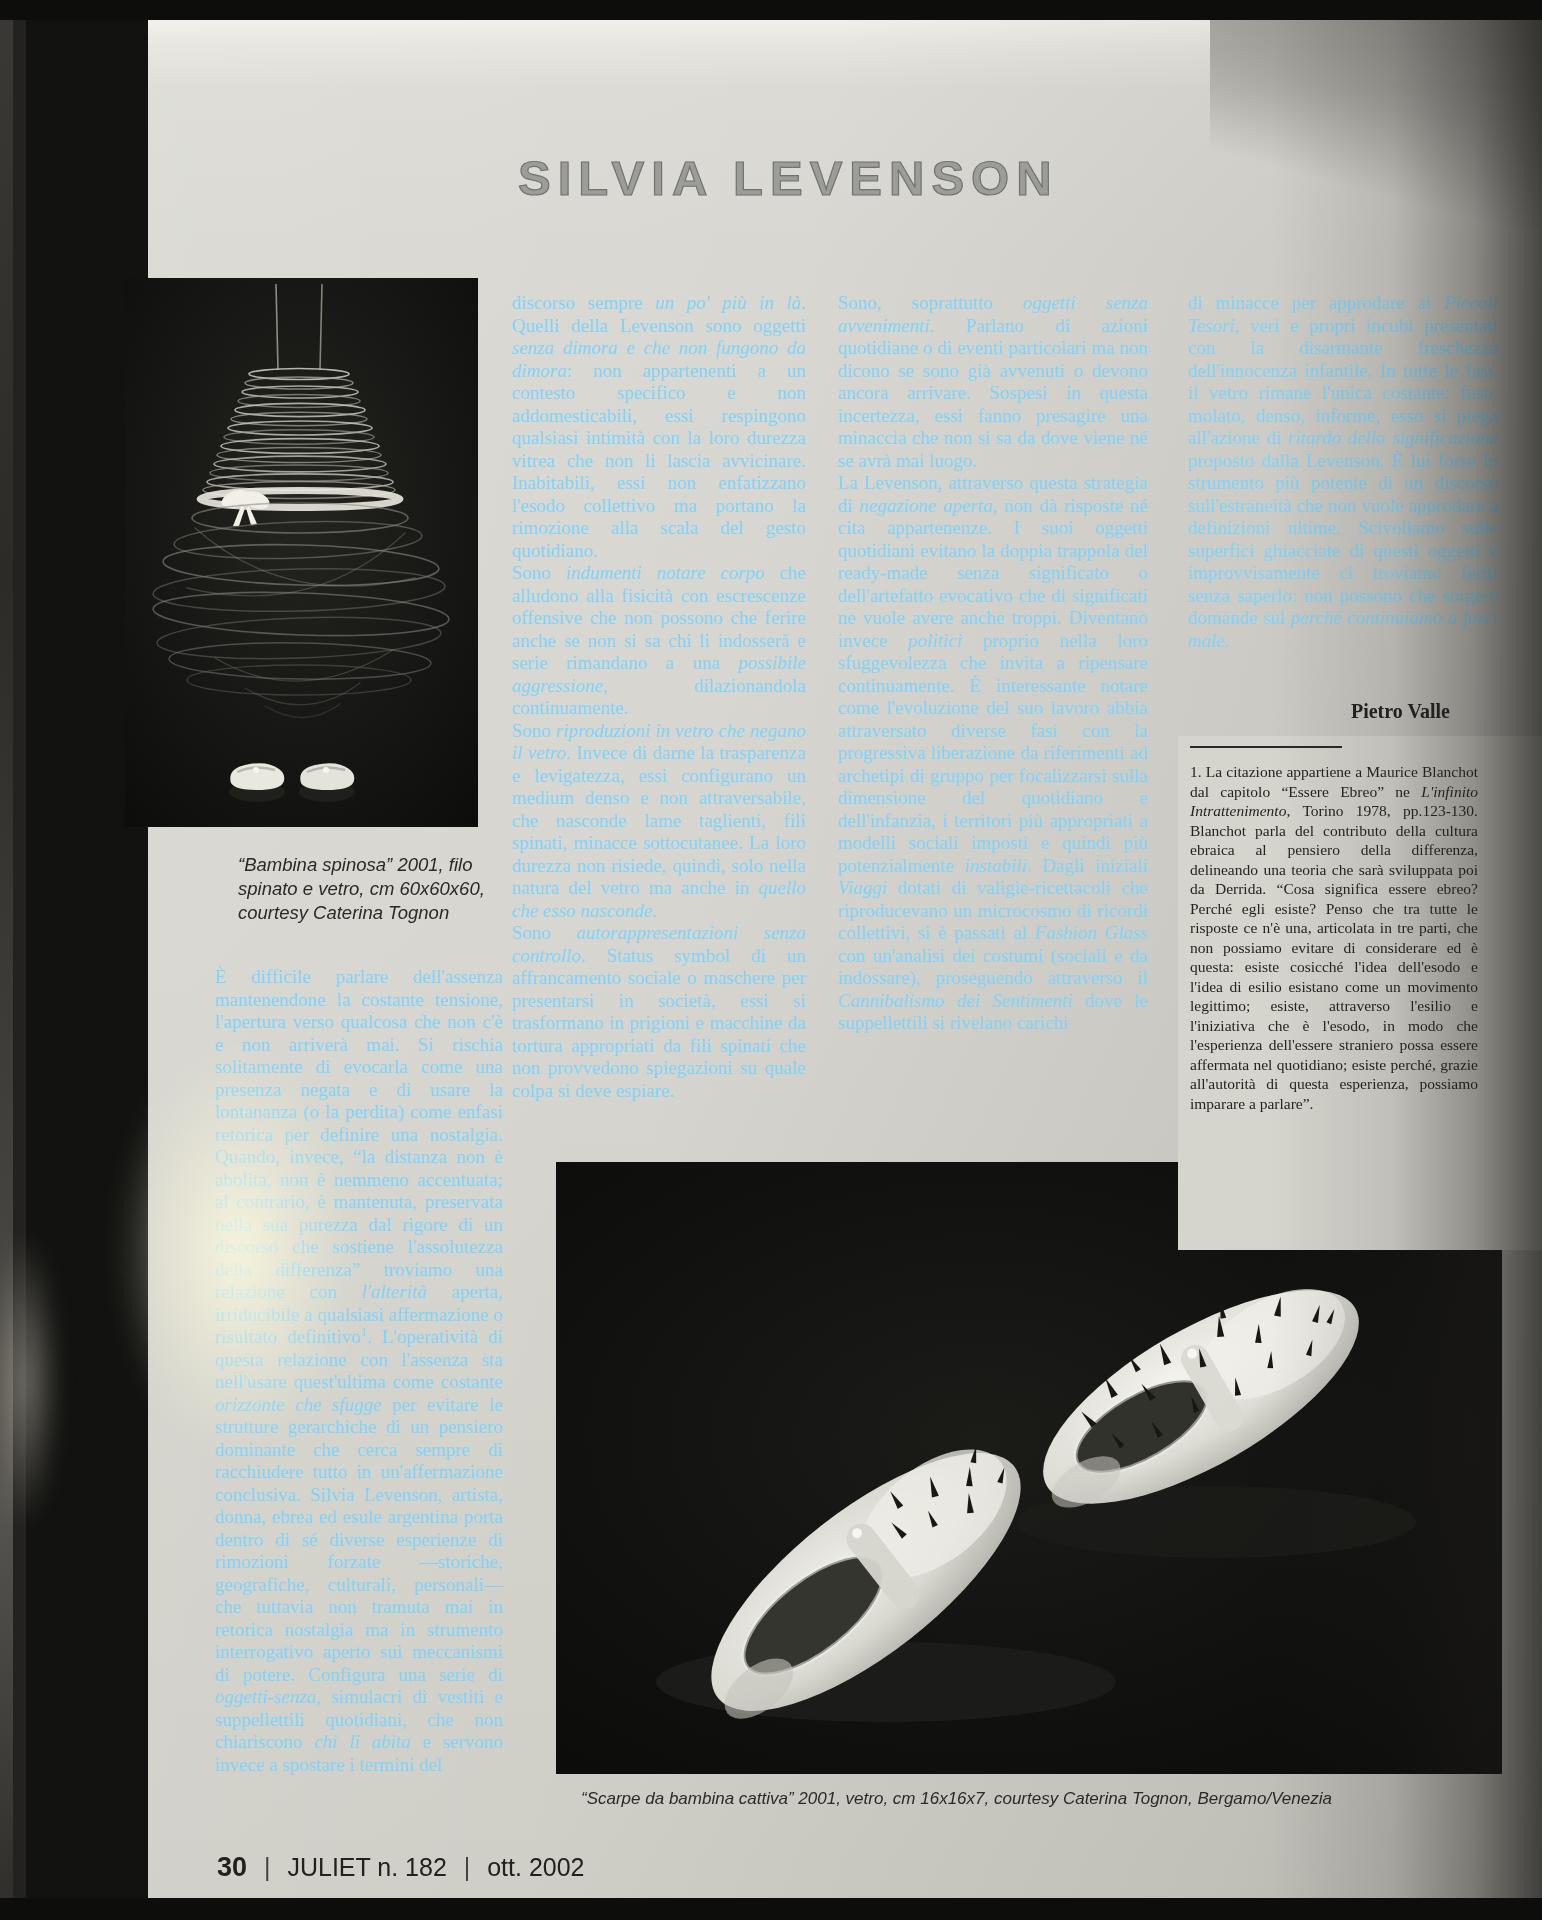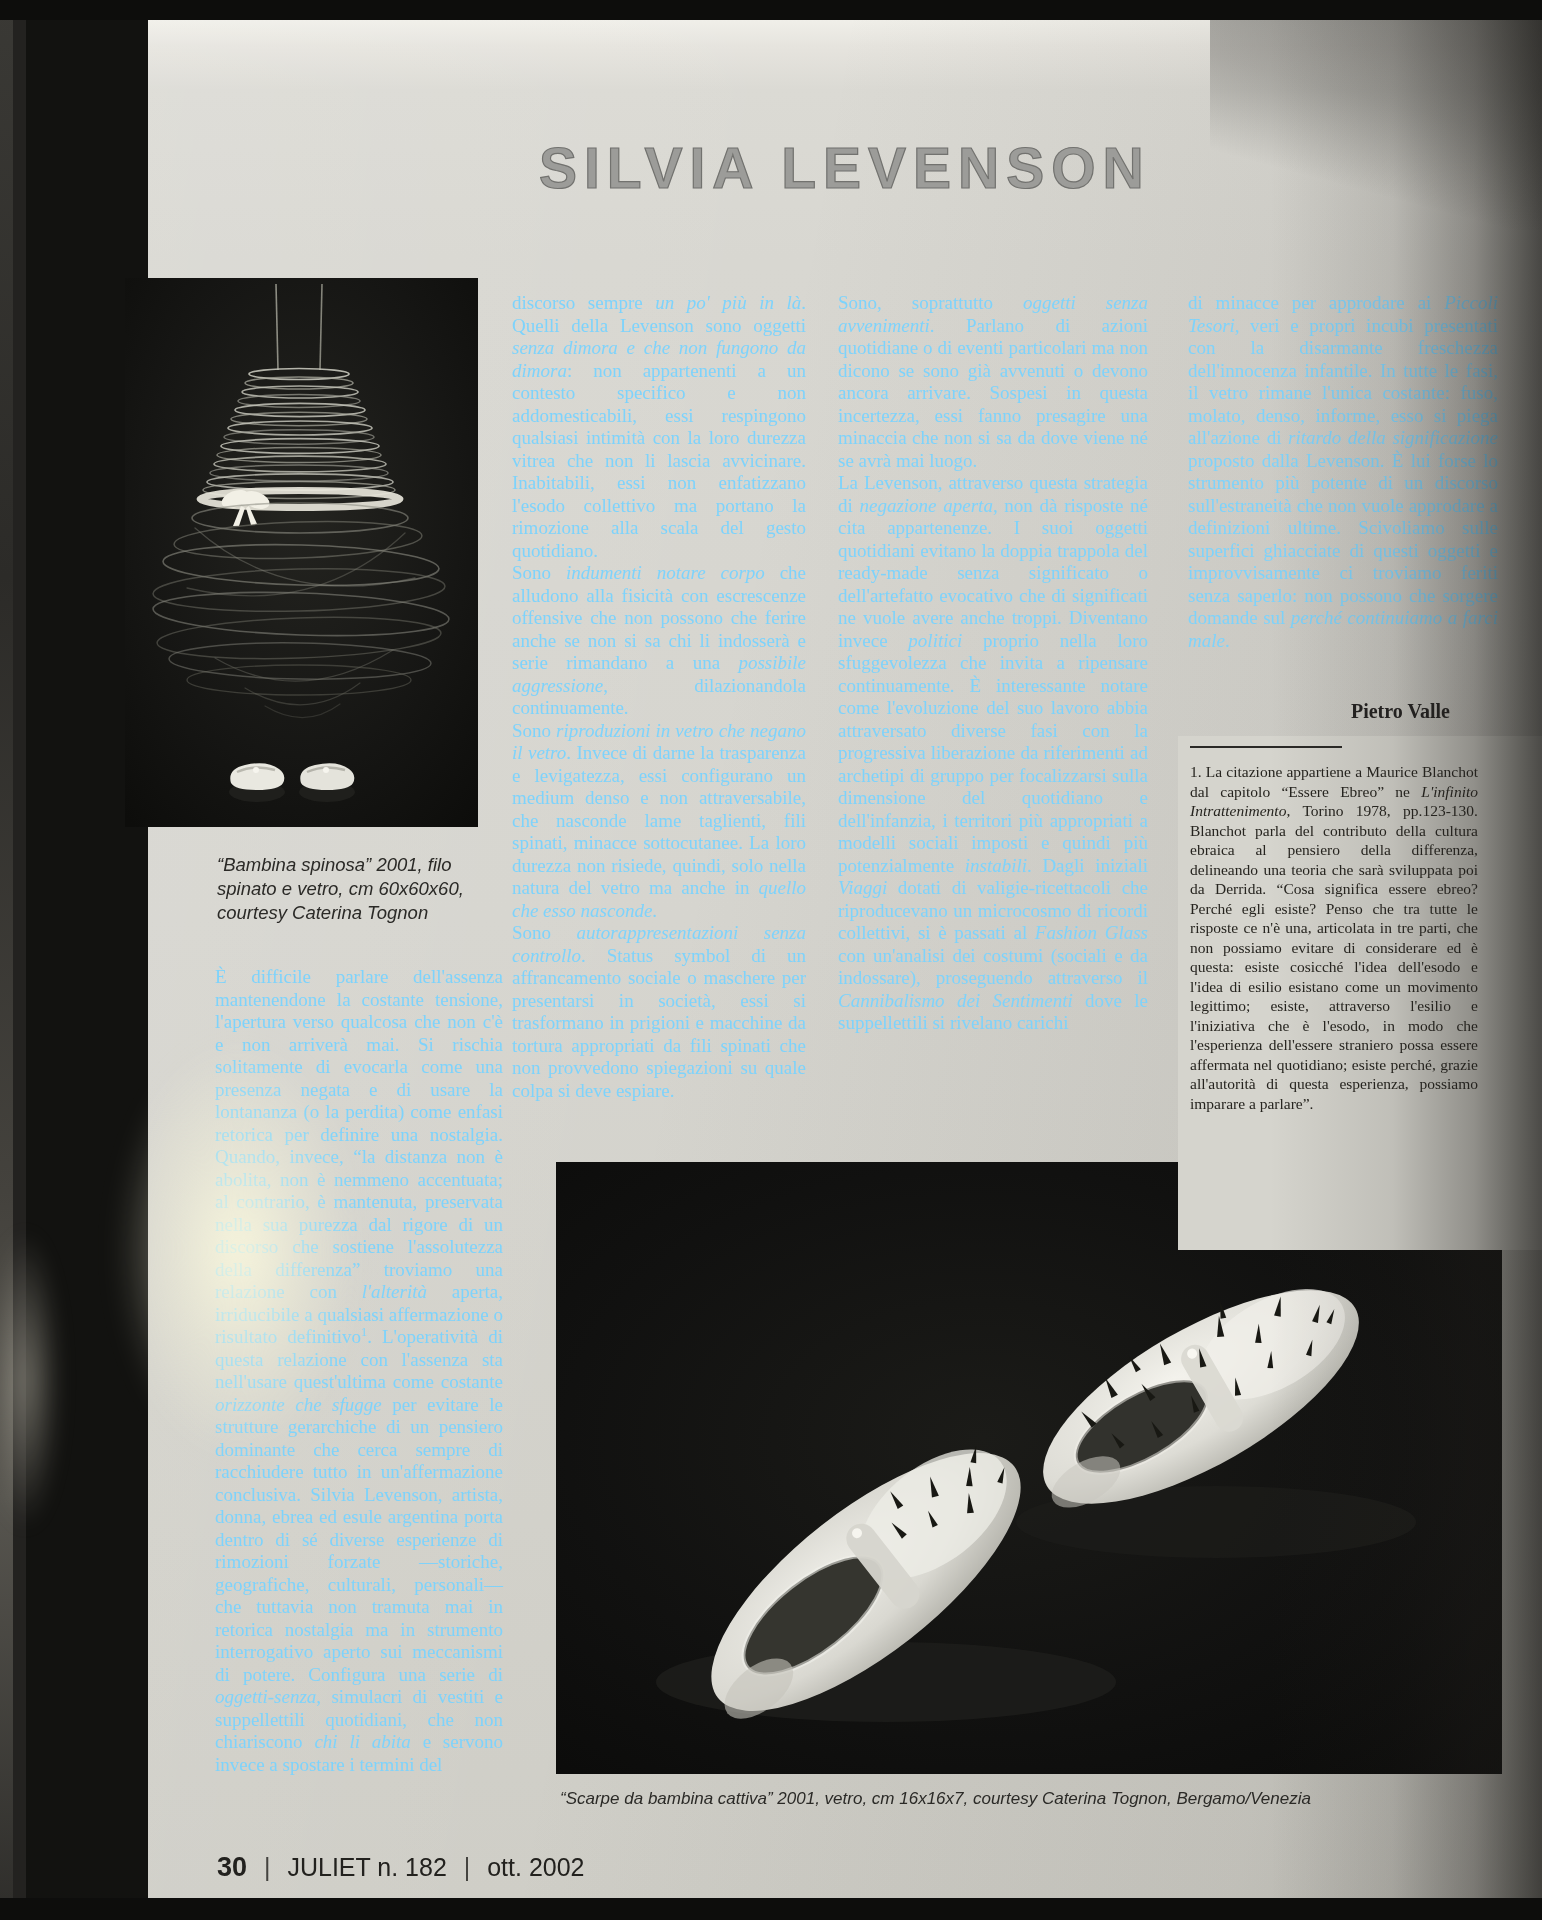--- a/index.html
+++ b/index.html
@@ -13,29 +13,29 @@
   .edge-glow{position:absolute;left:-10px;top:1230px;width:70px;height:300px;border-radius:50%;
       background:radial-gradient(closest-side,rgba(190,186,172,.55),rgba(190,186,172,0));filter:blur(10px);}
   .band-top{position:absolute;left:0;top:0;width:1542px;height:20px;background:#0d0d0c;z-index:6;}
   .band-bottom{position:absolute;left:0;top:1898px;width:1542px;height:22px;background:#0d0d0c;z-index:6;}
   
   .page{position:absolute;left:148px;top:20px;width:1394px;height:1880px;
       background:linear-gradient(180deg,#f0efe9 0px,#e6e4de 26px,#dbdad4 70px,#d8d7d1 240px,#d6d5cf 900px,#d2d1ca 1500px,#cfcec7 1880px);}
   .page-tint{position:absolute;left:148px;top:20px;width:1394px;height:1880px;
       background:linear-gradient(100deg,rgba(255,255,255,.10) 0%,rgba(0,0,0,0) 40%,rgba(64,60,54,.10) 82%,rgba(50,47,42,.22) 100%);pointer-events:none;}
   
-  .title{position:absolute;left:518px;top:135px;width:640px;
-      font-family:"Liberation Sans", sans-serif;font-weight:bold;font-size:57px;letter-spacing:7px;
-      color:#9c9c99;-webkit-text-stroke:1.2px #72726f;white-space:nowrap;margin-left:21px;}
+  .title{position:absolute;left:518px;top:150px;width:640px;
+      font-family:"Liberation Sans", sans-serif;font-weight:bold;font-size:49px;letter-spacing:7px;
+      color:#9c9c99;-webkit-text-stroke:1.2px #72726f;white-space:nowrap;}
   
   .photo1{position:absolute;left:125px;top:278px;width:353px;height:549px;}
   .photo2{position:absolute;left:556px;top:1162px;width:946px;height:612px;z-index:2;}
   
   .caption{position:absolute;font-family:"Liberation Sans", sans-serif;font-style:italic;
-      color:#2b2a27;}
+      color:#2b2a27;margin-left:21px;}
   .cap1{left:217px;top:853px;width:292px;font-size:18.5px;line-height:24px;}
   .cap2{left:560px;top:1788px;width:800px;font-size:17px;line-height:22px;z-index:3;}
   
   .col{position:absolute;font-size:19px;line-height:22.5px;color:#7dd3fc;text-align:justify;}
   .col .para{margin:0;text-align:justify;}
   .col1{left:215px;top:966px;width:288px;}
   .col2{left:512px;top:292px;width:294px;}
   .col3{left:838px;top:292px;width:310px;}
   .col4{left:1188px;top:292px;width:310px;}
   .it{font-style:italic;}

